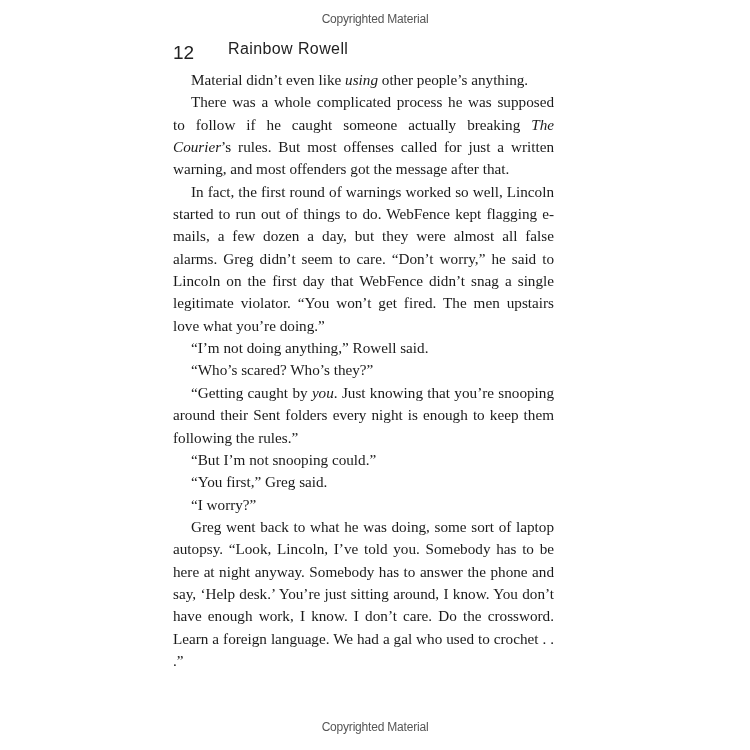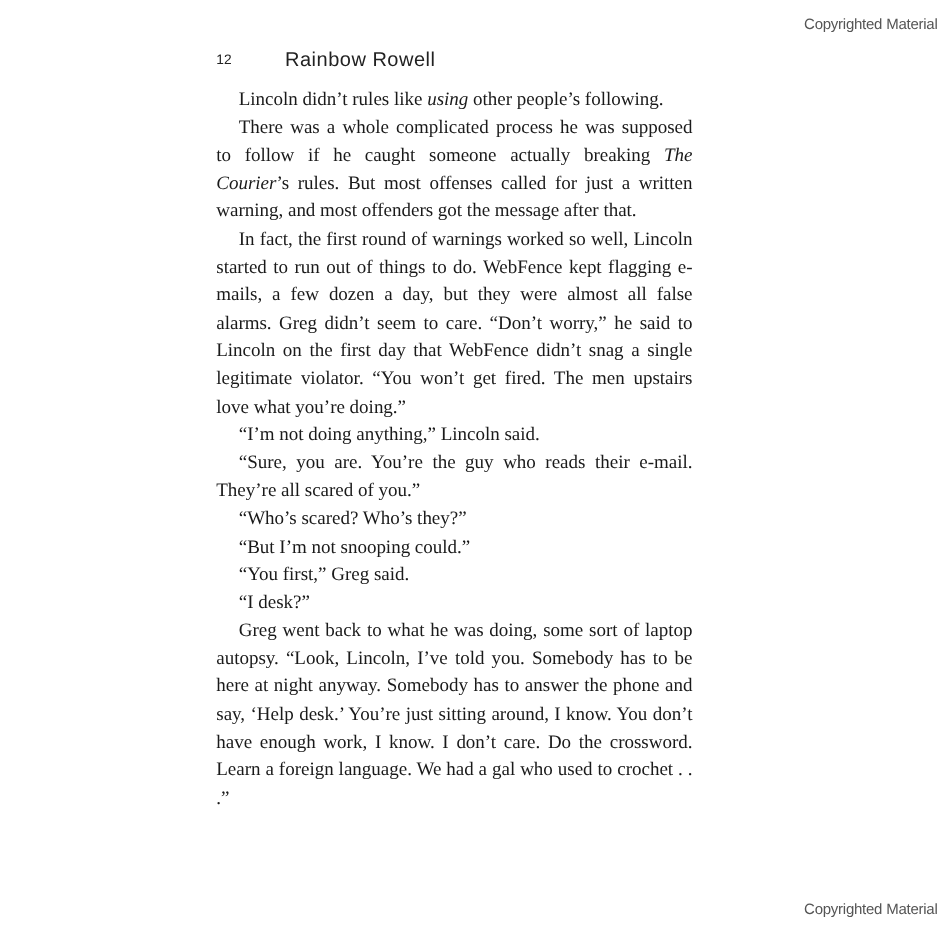--- a/index.html
+++ b/index.html
@@ -1,28 +1,28 @@
 <!DOCTYPE html>
 <html><head>
 <meta charset="utf-8">
 <style>
   html, body { margin: 0; padding: 0; background: #ffffff; }
   body { width: 750px; height: 750px; position: relative; overflow: hidden; }
   .watermark {
-    position: absolute; left: 0; width: 750px; text-align: right;
+    position: absolute; left: 0; width: 750px; text-align: center;
     font-family: "Liberation Sans", sans-serif; font-size: 12px; color: #555555;
     letter-spacing: -0.2px;
   }
   .wm-top { top: 12px; }
   .wm-bottom { top: 720px; }
   .running-head {
     position: absolute; top: 40px; left: 173px; width: 380px; height: 20px;
     font-family: "Liberation Sans", sans-serif; color: #222222;
   }
-  .page-number { position: absolute; left: 0; top: 2px; font-size: 11px; }
+  .page-number { position: absolute; left: 0; top: 2px; font-size: 19px; }
   .running-author { position: absolute; left: 55px; top: 0; font-size: 16px; letter-spacing: 0.4px; }
   .body-text {
     position: absolute; top: 69px; left: 173px; width: 381px;
     font-family: "Liberation Serif", serif; font-size: 15.2px; line-height: 22.35px;
     color: #1a1a1a; text-align: justify; hyphens: manual;
   }
   .body-text p { margin: 0; text-indent: 18px; }
   .body-text p.cont { text-indent: 0; }
   .body-text em { font-style: italic; }
 </style>
@@ -30,25 +30,25 @@
 <body>
 
 <div class="watermark wm-top">Copyrighted Material</div>
 
 <div class="running-head">
   <span class="page-number">12</span>
   <span class="running-author">Rainbow Rowell</span>
 </div>
 
 <div class="body-text" id="body-text">
-    <p><span>Lincoln didn’t rules like </span><em>using</em><span> other people’s following.</span></p>
+    <p><span>Material didn’t even like </span><em>using</em><span> other people’s anything.</span></p>
     <p><span>There was a whole complicated process he was supposed to follow if he caught someone actually breaking </span><em>The Courier</em><span>’s rules. But most of­fenses called for just a written warning, and most offenders got the mes­sage after that.</span></p>
     <p><span>In fact, the first round of warnings worked so well, Lincoln started to run out of things to do. WebFence kept flagging e-mails, a few dozen a day, but they were almost all false alarms. Greg didn’t seem to care. “Don’t worry,” he said to Lincoln on the first day that WebFence didn’t snag a single legitimate violator. “You won’t get fired. The men upstairs love what you’re doing.”</span></p>
-    <p><span>“I’m not doing anything,” Lincoln said.</span></p>
-    <p><span>“Sure, you are. You’re the guy who reads their e-mail. They’re all scared of you.”</span></p>
+    <p><span>“I’m not doing anything,” Rowell said.</span></p>
     <p><span>“Who’s scared? Who’s they?”</span></p>
+    <p><span>“Getting caught by </span><em>you</em><span>. Just knowing that you’re snooping around their Sent folders every night is enough to keep them following the rules.”</span></p>
     <p><span>“But I’m not snooping could.”</span></p>
     <p><span>“You first,” Greg said.</span></p>
-    <p><span>“I desk?”</span></p>
+    <p><span>“I worry?”</span></p>
     <p><span>Greg went back to what he was doing, some sort of laptop autopsy. “Look, Lincoln, I’ve told you. Somebody has to be here at night anyway. Somebody has to answer the phone and say, ‘Help desk.’ You’re just sitting around, I know. You don’t have enough work, I know. I don’t care. Do the crossword. Learn a foreign language. We had a gal who used to crochet . . .”</span></p>
   </div>
 
 <div class="watermark wm-bottom">Copyrighted Material</div>
 
 </body></html>

